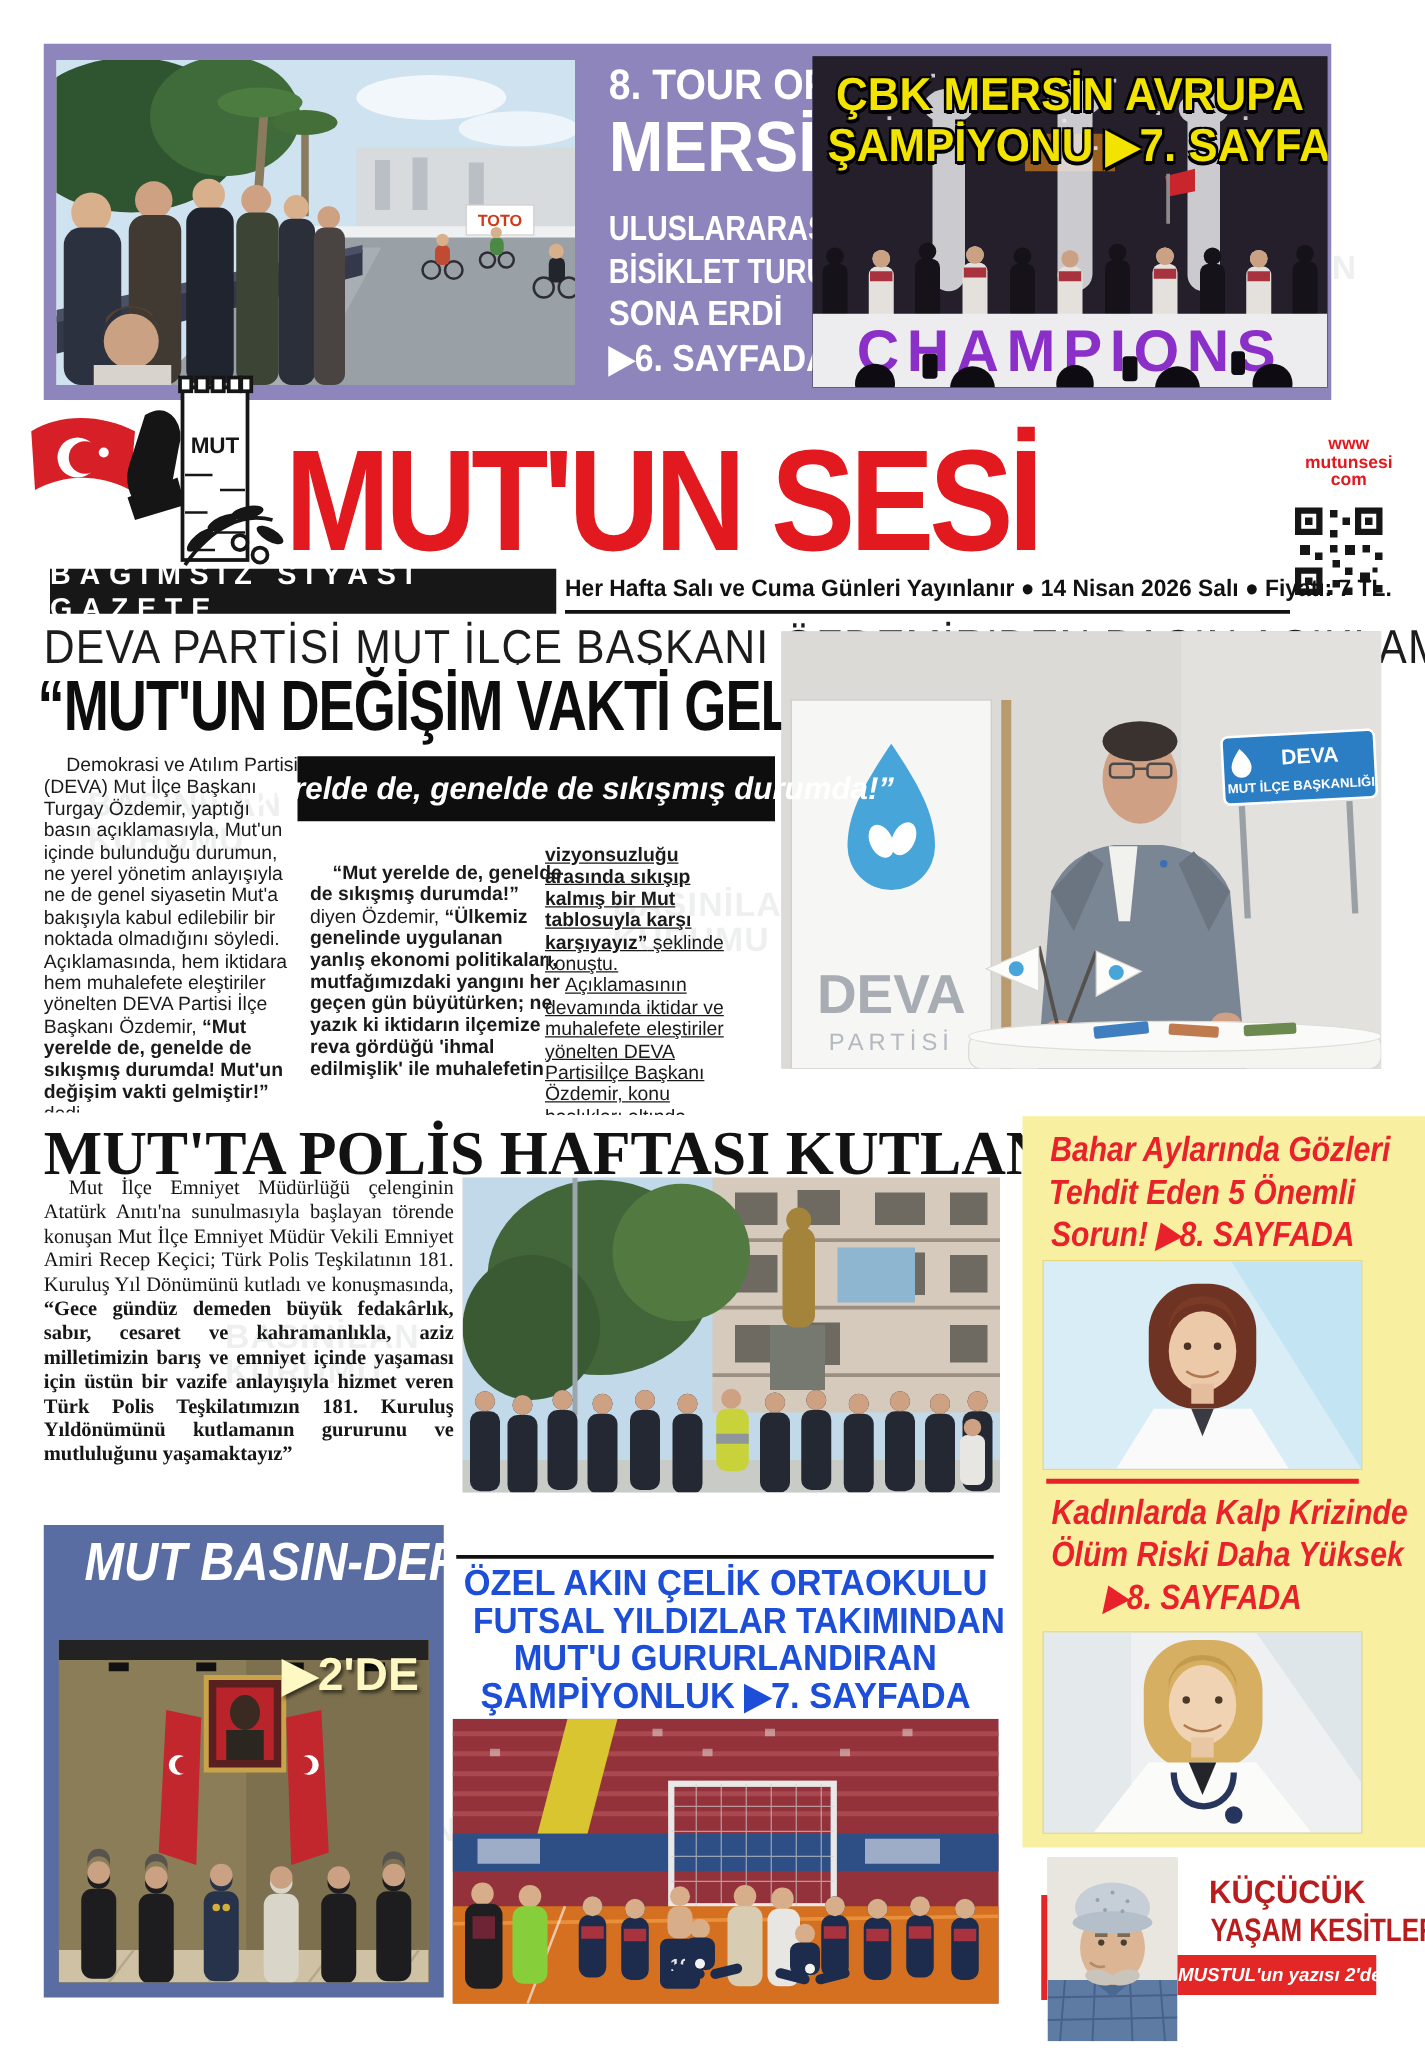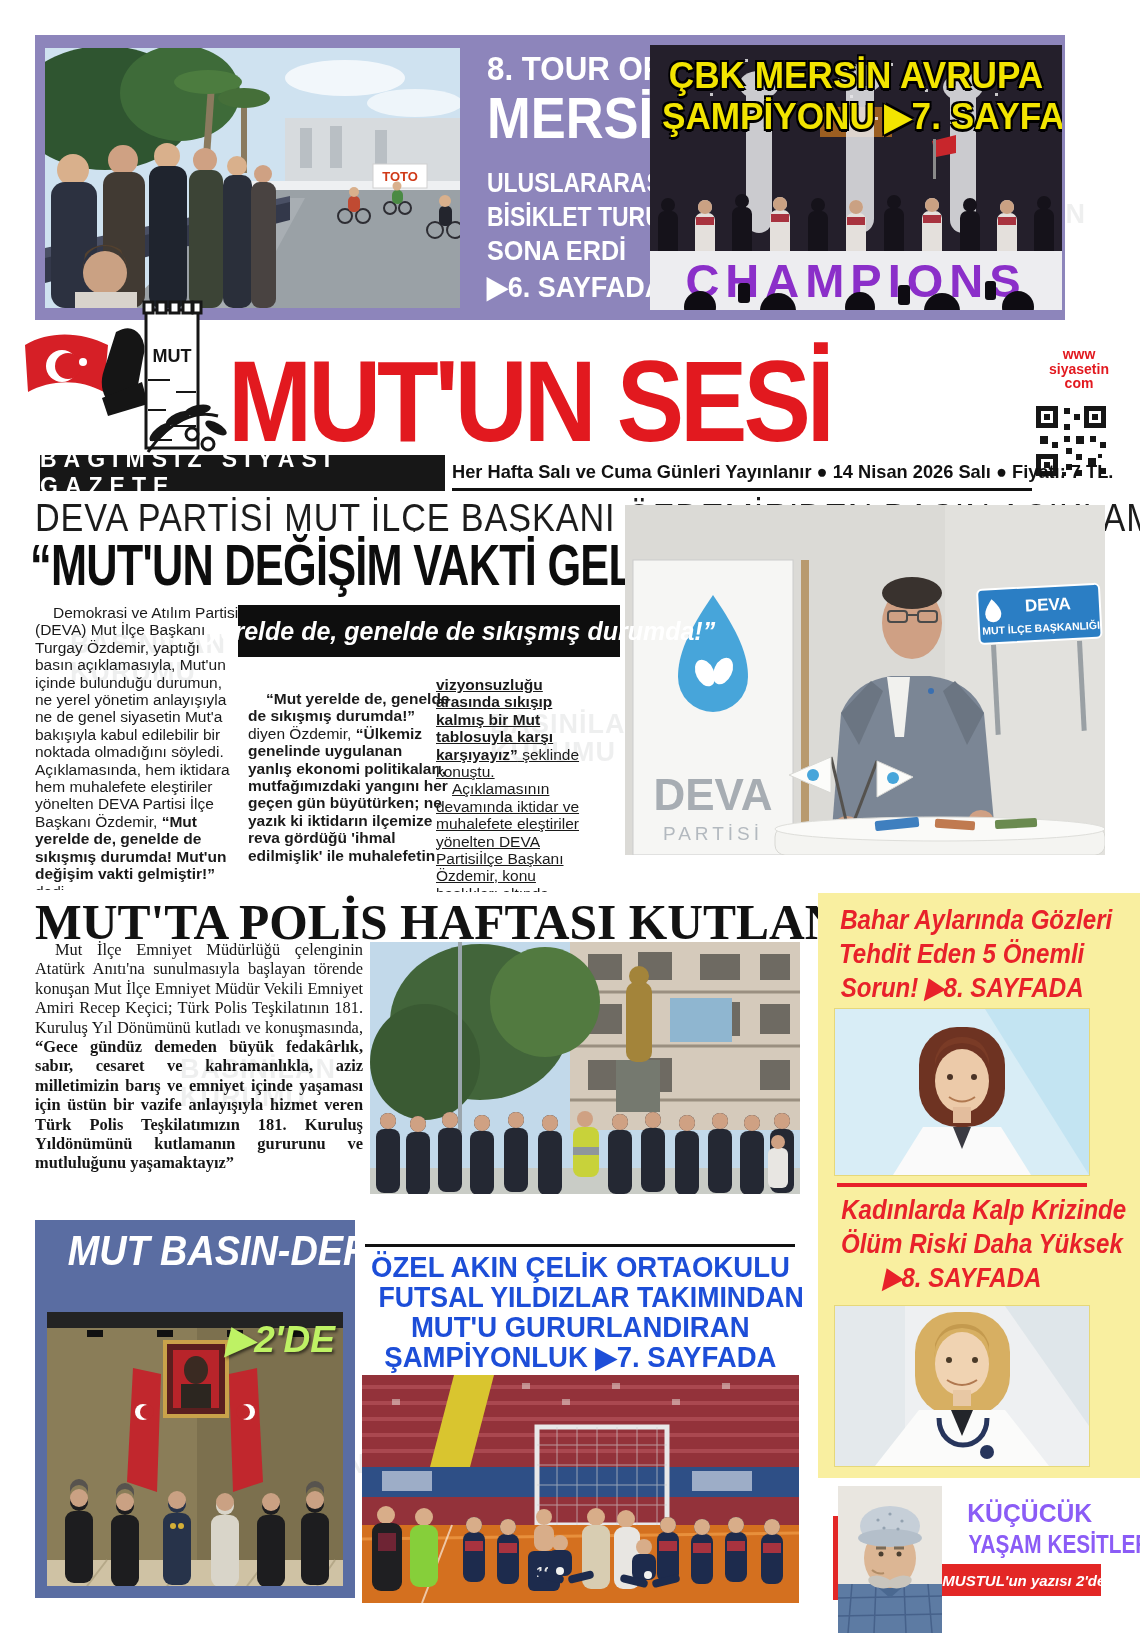--- a/index.html
+++ b/index.html
@@ -39,27 +39,27 @@
   
   .sidepanel{background:var(--sidebar-yellow,#f9efa0);}
   .sideline{color:var(--sidebar-red,#e8212a);font-weight:bold;font-style:italic;font-size:28px;
       text-align:center;line-height:34px;white-space:nowrap;}
   .siderule{background:var(--sidebar-red,#e8212a);height:4px;}
   .sidephoto{border:1px solid #e6d87a;background:#dfeef5;overflow:hidden;}
   
   .basinder{background:var(--basinder-blue,#5a6da2);}
   .bd1{color:#fff;font-weight:900;font-style:italic;font-size:43px;text-align:center;white-space:nowrap;}
   .bd2{color:#fff;font-weight:900;font-style:italic;font-size:29px;text-align:center;white-space:nowrap;}
-  .bdpage{color:#bef264;font-weight:900;font-style:italic;font-size:37px;
+  .bdpage{color:#fef9c3;font-weight:900;font-size:37px;
       text-shadow:2px 2px 3px rgba(0,0,0,.55);}
   
   .futsal-line{font-weight:bold;font-size:29px;color:#1d4ed8;text-align:center;line-height:30px;white-space:nowrap;}
   .hrule{background:#111;}
   
-  .teaser-title{font-weight:900;font-size:26px;color:#8b5cf6;text-align:center;line-height:31px;white-space:nowrap;}
+  .teaser-title{font-weight:900;font-size:26px;color:#b91c1c;text-align:center;line-height:31px;white-space:nowrap;}
   .teaser-band{background:var(--teaser-red,#e32726);color:#fff;display:flex;align-items:center;justify-content:center;
       font-weight:bold;font-style:italic;font-size:15px;white-space:nowrap;}
   .photo{overflow:hidden;background:#cfd4d8;}
   svg{display:block;}
 </style>
 </head>
 <body>
 
 <div class="page">
 
@@ -226,21 +226,21 @@
       </svg>
       <div class="cbk-overlay nowrap" style="top:10px;font-size:37px;"><span class="cxc" style="transform:scaleX(.95)">ÇBK MERSİN AVRUPA</span></div>
       <div class="cbk-overlay nowrap" style="top:50px;font-size:37px;"><span class="cxc" style="transform:scaleX(.95)">ŞAMPİYONU ▶7. SAYFADA</span></div>
     </div>
   </div>
 
   <div class="abs mast-title" style="left:228px;top:336px;width:810px;">MUT'UN SESİ</div>
 
   <div class="abs" style="left:1043px;top:347px;width:72px;">
     <div class="webline">www</div>
-    <div class="webline">siyasetin</div>
+    <div class="webline">mutunsesi</div>
     <div class="webline">com</div>
   </div>
 
   <div class="abs" style="left:1032px;top:402px;width:78px;height:78px;">
     <svg width="78" height="78" viewBox="0 0 78 78">
       <rect width="78" height="78" fill="#fff"></rect>
       <g fill="#161616">
         <rect x="4" y="4" width="22" height="22"></rect>
           <rect x="52" y="4" width="22" height="22"></rect>
           <rect x="4" y="52" width="22" height="22"></rect>

